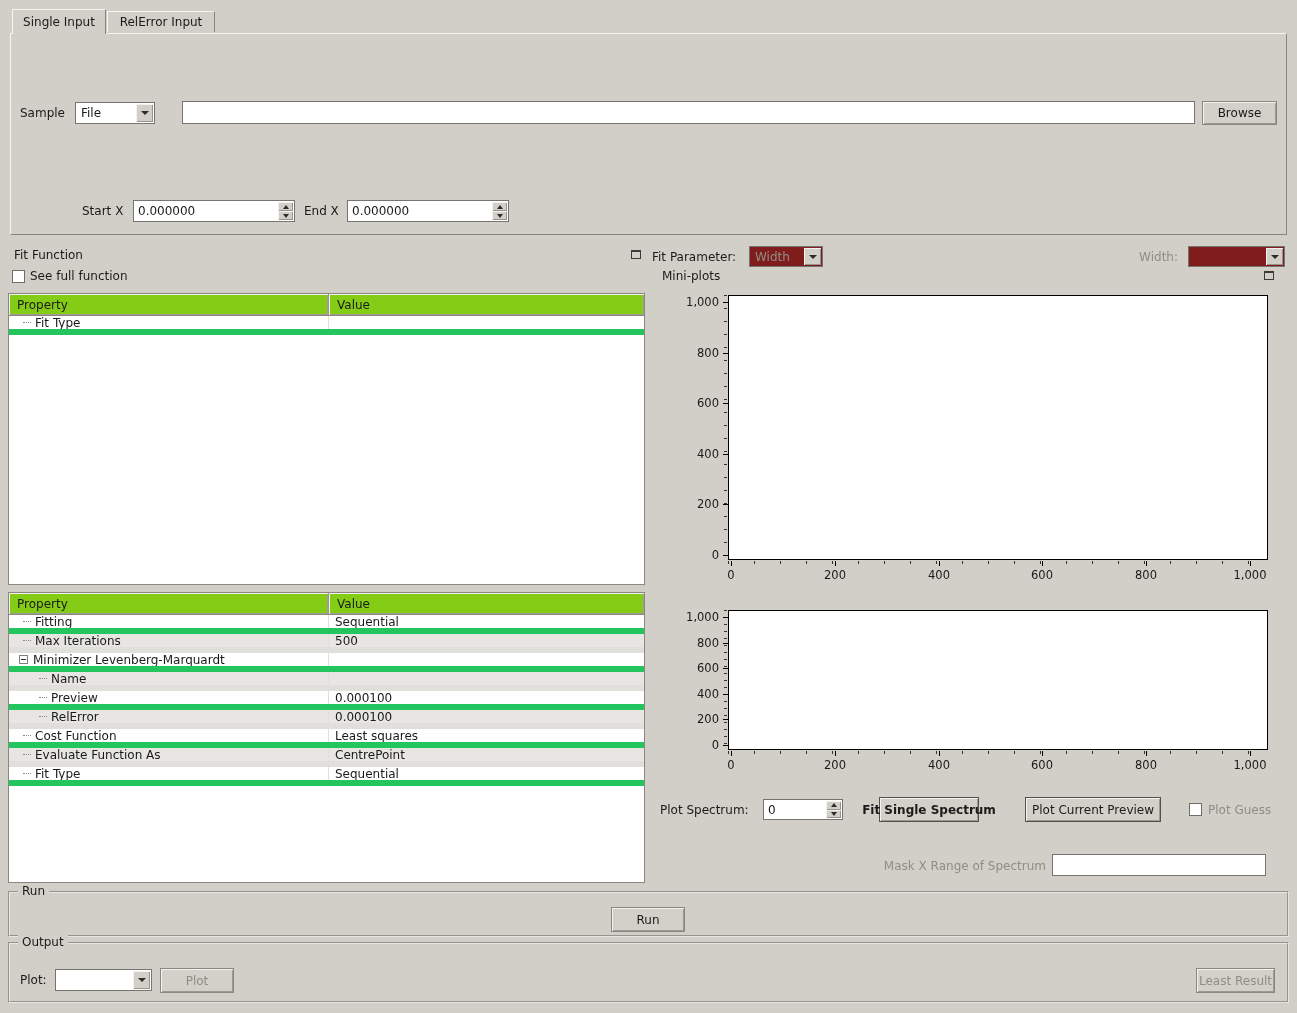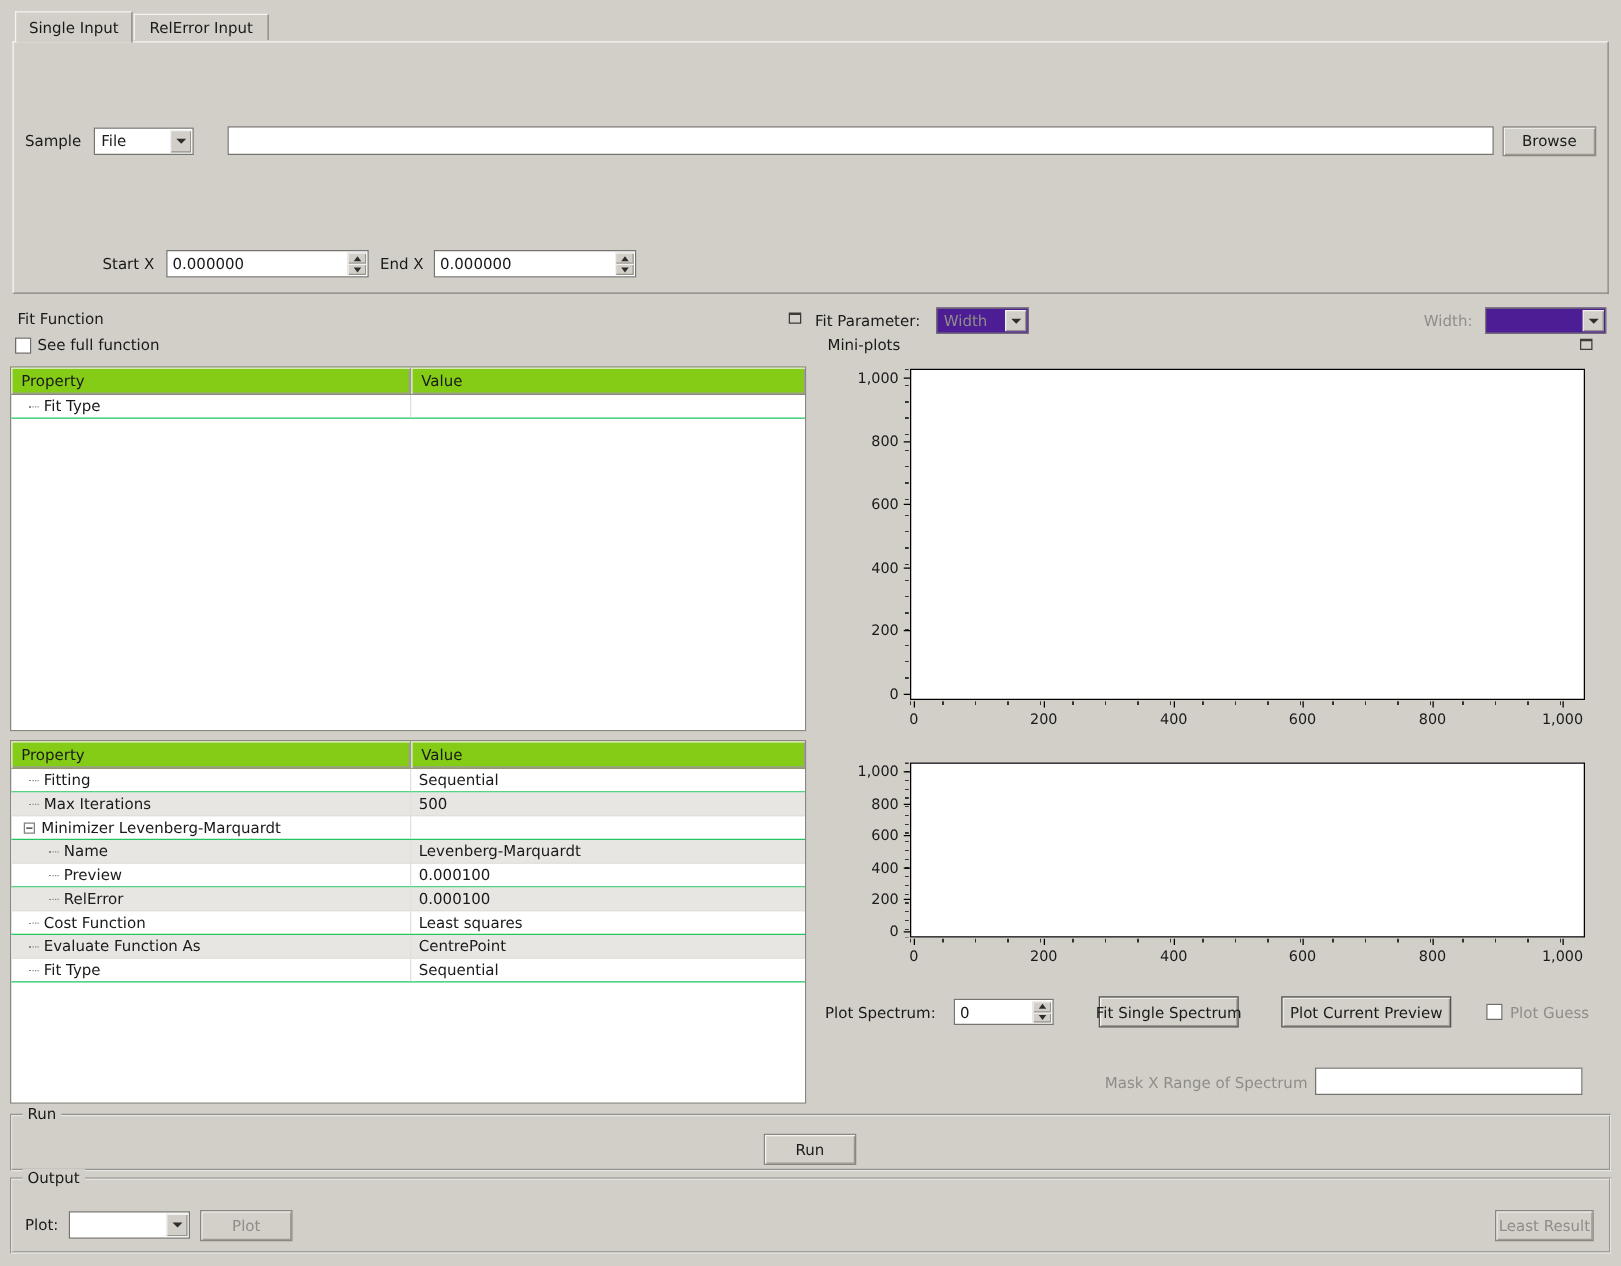--- a/index.html
+++ b/index.html
@@ -23,21 +23,21 @@
     border-right:1px solid #86837d; border-bottom:1px solid #86837d; }
 
   
   .field { position:absolute; background:#fff; border:1px solid #767470; }
   .field .txt { position:absolute; left:4px; top:50%; transform:translateY(-50%); white-space:nowrap; }
   .combo { position:absolute; background:#fff; border:1px solid #767470; }
   .combo .ctext { position:absolute; left:5px; top:50%; transform:translateY(-50%); white-space:nowrap; }
   .combo .cbtn { position:absolute; top:1px; right:1px; bottom:1px; width:17px; background:#d2cfc8;
     box-shadow: inset 1px 1px 0 #f2f1ee, inset -1px -1px 0 #96938d;
     display:flex; align-items:center; justify-content:center; }
-  .combo.dis { background:#4c1d95; }
+  .combo.dis { background:#7f1d1d; }
   .combo.dis .ctext { color:#8f8d87; }
   .tri-down { width:0; height:0; border-left:4px solid transparent; border-right:4px solid transparent; border-top:4px solid #2e2d2b; }
   .tri-up   { width:0; height:0; border-left:3px solid transparent; border-right:3px solid transparent; border-bottom:4px solid #2e2d2b; }
   .sm.tri-down { border-left-width:3px; border-right-width:3px; }
   .spin { position:absolute; background:#fff; border:1px solid #767470; }
   .spin .stext { position:absolute; left:4px; top:50%; transform:translateY(-50%); }
   .spin .sbtns { position:absolute; right:1px; top:1px; bottom:1px; width:15px; display:flex; flex-direction:column; }
   .spin .sb { flex:1; background:#d2cfc8; box-shadow: inset 1px 1px 0 #f2f1ee, inset -1px -1px 0 #96938d;
     display:flex; align-items:center; justify-content:center; }
   .btn { position:absolute; background:#d3d0c9; border:1px solid #8a8781;
@@ -49,21 +49,21 @@
   .float-icon { position:absolute; width:10px; height:9px; border:1px solid #3c3b38; border-top-width:2px; }
 
   
   .table { position:absolute; background:#fff; border:1px solid #8a8781; overflow:hidden; }
   .thead { display:flex; height:22px; background:#84cc16; border-bottom:1px solid #8a8781; }
   .th { display:flex; align-items:center; padding-left:8px;
     box-shadow: inset 1px 1px 0 #f2f1ee, inset -1px -1px 0 #a09d96; }
   .th.first { width:320px; border-right:1px solid #9a978f; }
   .th.last { flex:1; }
   .trow { display:flex; height:19px; border-bottom:1px solid #eceb e8; }
-  .trow { border-bottom:1px solid #22c55e; }
+  .trow { border-bottom:6px solid #22c55e; }
   .trow.gray { background:#e7e6e3; border-bottom-color:#e0dfdc; }
   .td { display:flex; align-items:center; overflow:hidden; white-space:nowrap; }
   .td.prop { width:320px; border-right:1px solid #e0dfdc; }
   .td.val { flex:1; padding-left:6px; }
   .ind1 { width:14px; flex:none; }
   .ind2 { width:30px; flex:none; }
   .inde { width:10px; flex:none; }
   .dash { width:8px; height:1px; border-top:1px dotted #8a8a8a; margin-right:4px; flex:none; }
   .expander { width:9px; height:9px; border:1px solid #82807b; background:#fff; position:relative; margin-right:5px; flex:none; }
   .expander::before { content:""; position:absolute; left:1px; right:1px; top:3px; height:1px; background:#2e2d2b; }
@@ -192,21 +192,20 @@
         <span>Minimizer Levenberg-Marquardt</span>
         </div>
       <div class="td val"></div>
     </div>
     <div class="trow gray">
       <div class="td prop">
           <span class="ind2"></span>
           <span class="dash"></span>
         <span>Name</span>
         </div>
-      <div class="td val">Levenberg-Marquardt</div>
     </div>
     <div class="trow">
       <div class="td prop">
           <span class="ind2"></span>
           <span class="dash"></span>
         <span>Preview</span>
         </div>
       <div class="td val">0.000100</div>
     </div>
     <div class="trow gray">
@@ -306,21 +305,21 @@
     <span class="stext">0</span>
     <span class="sbtns">
       <span class="sb">
           <span class="tri-up"></span>
         </span>
       <span class="sb">
           <span class="tri-down sm"></span>
         </span>
     </span>
   </div>
-  <div class="btn dark" style="left:879px;top:797px;width:112px;height:25px;">
+  <div class="btn dark" style="left:879px;top:797px;width:100px;height:25px;font-weight:bold;">
     <span>Fit Single Spectrum</span>
   </div>
   <div class="btn dark" style="left:1025px;top:797px;width:136px;height:25px;">
     <span>Plot Current Preview</span>
   </div>
   <span class="checkbox" style="left:1189px;top:803px;"></span>
   <span class="lbl dis" style="left:1208px;top:803px;">Plot Guess</span>
 
   <span class="lbl dis right" style="left:876px;top:859px;width:170px;">Mask X Range of Spectrum</span>
   <div class="field" style="left:1052px;top:854px;width:214px;height:22px;">

